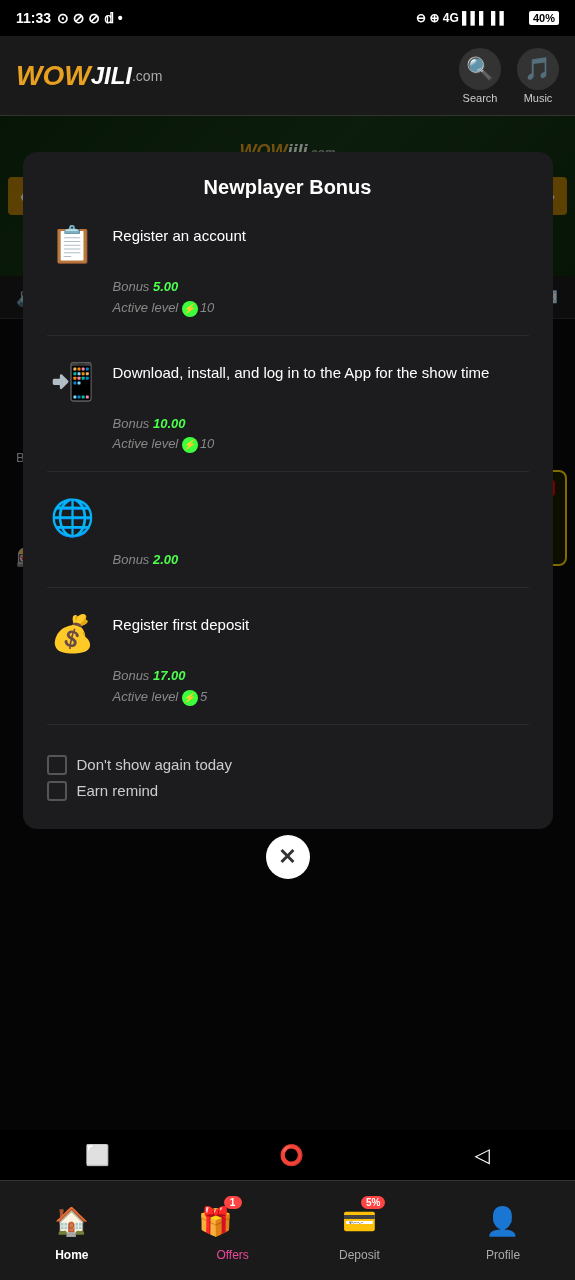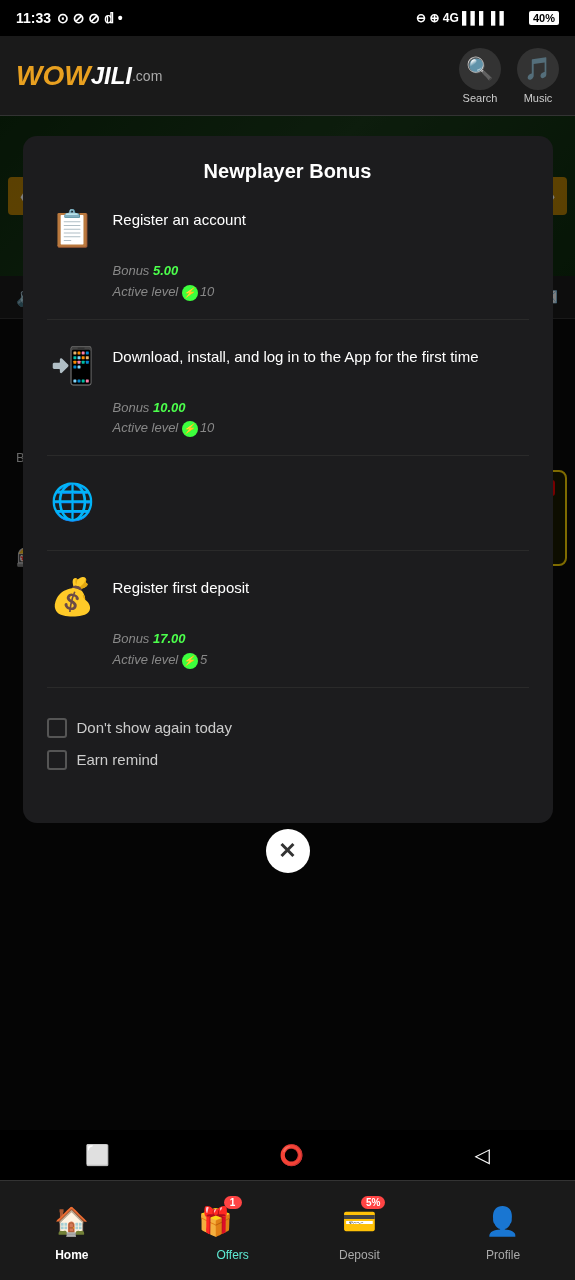--- a/index.html
+++ b/index.html
@@ -132,22 +132,23 @@
       z-index: 100;
       display: flex;
       justify-content: center;
       align-items: flex-start;
       padding-top: 20px;
     }
     .modal {
       background: #1c1c1e;
       border-radius: 14px;
       width: 530px;
-      padding: 24px 24px 37px;
+      padding: 24px 24px 12px;
       position: relative;
+      margin-top: 16px;
     }
     .modal-title {
       color: #fff;
       font-size: 20px;
       font-weight: 700;
       text-align: center;
       margin-bottom: 20px;
     }
 
     
@@ -179,21 +180,21 @@
       line-height: 1.4;
     }
     .bonus-details { font-size: 13px; color: #888; line-height: 1.6; margin-left: 66px; font-style: italic; }
     .bonus-amount { color: #4cff4c; font-weight: bold; }
     .bonus-level-icon { display: inline-block; width: 16px; height: 16px; background: #3dff3d; border-radius: 50%; text-align: center; line-height: 16px; font-size: 10px; color: #000; margin-right: 2px; }
 
     
     .checkbox-section {
       display: flex;
       flex-direction: column;
-      gap: 12px;
+      gap: 6px;
       margin-top: 10px;
       margin-bottom: 16px;
     }
     .checkbox-row {
       display: flex;
       align-items: center;
       gap: 10px;
       cursor: pointer;
     }
     .checkbox-box {
@@ -443,31 +444,34 @@
       </div>
       <div class="bonus-details">
         Bonus <span class="bonus-amount">5.00</span><br>
         Active level <span class="bonus-level-icon">⚡</span><span>10</span>
       </div>
     </div>
 
     <div class="bonus-item">
       <div class="bonus-row">
         <div class="bonus-icon">📲</div>
-        <div class="bonus-text">Download, install, and log in to the App for the first time</div>
+        <div class="bonus-text">Download, install, and log in to the App for the show time</div>
       </div>
       <div class="bonus-details">
         Bonus <span class="bonus-amount">10.00</span><br>
         Active level <span class="bonus-level-icon">⚡</span><span>10</span>
       </div>
     </div>
 
     <div class="bonus-item">
       <div class="bonus-row">
         <div class="bonus-icon">🌐</div>
+      </div>
+      <div class="bonus-details">
+        Bonus <span class="bonus-amount">2.00</span>
       </div>
     </div>
 
     <div class="bonus-item">
       <div class="bonus-row">
         <div class="bonus-icon">💰</div>
         <div class="bonus-text">Register first deposit</div>
       </div>
       <div class="bonus-details">
         Bonus <span class="bonus-amount">17.00</span><br>
@@ -499,21 +503,21 @@
     <div class="nav-icon-wrap">
       <span class="nav-icon-home">🏠</span>
     </div>
     <span class="nav-label active">Home</span>
   </div>
   <div class="nav-item">
     <div class="nav-icon-wrap">
       <span class="nav-icon-offers">🎁</span>
       <span class="nav-badge">1</span>
     </div>
-    <span class="nav-label" style="color:#5eead4;margin-left:34px;">Offers</span>
+    <span class="nav-label" style="color:#ec4899;margin-left:34px;">Offers</span>
   </div>
   <div class="nav-item">
     <div class="nav-icon-wrap">
       <span class="nav-icon-deposit">💳</span>
       <span class="nav-badge">5%</span>
     </div>
     <span class="nav-label">Deposit</span>
   </div>
   <div class="nav-item">
     <div class="nav-icon-wrap">

